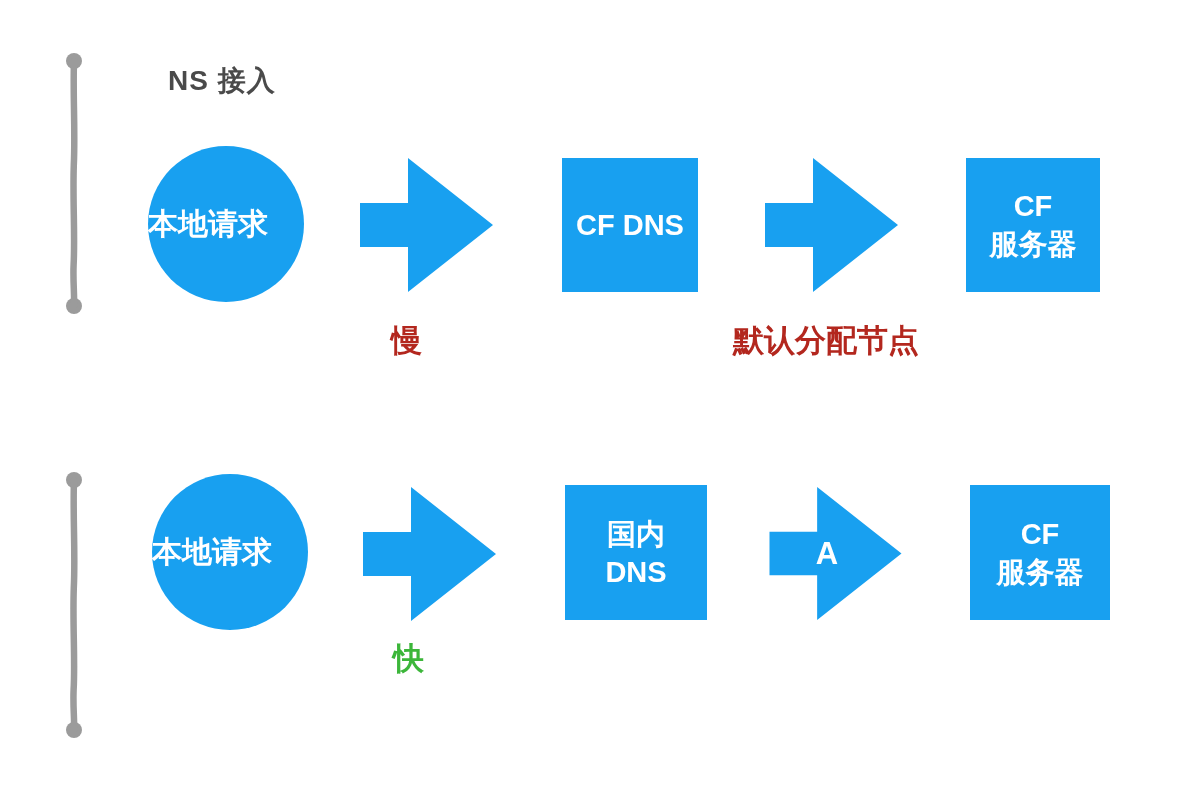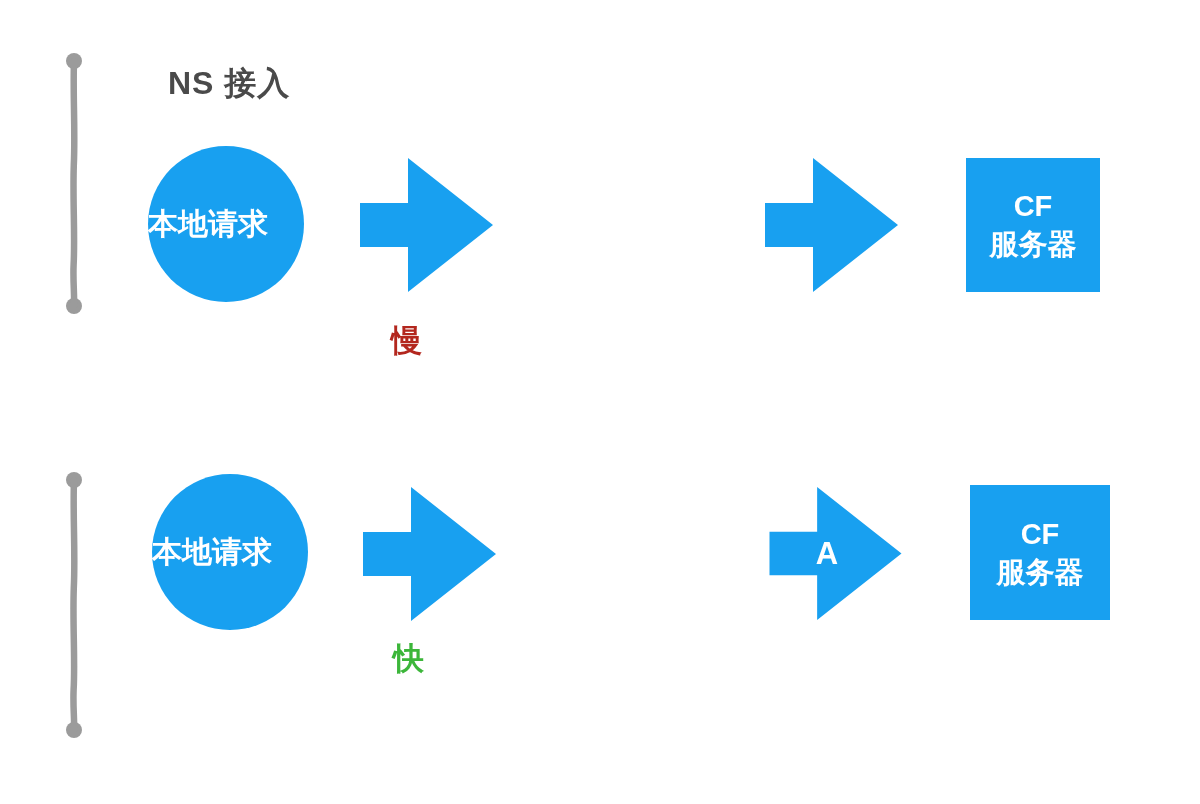--- a/index.html
+++ b/index.html
@@ -8,21 +8,21 @@
     position: relative;
     width: 1200px;
     height: 804px;
     background: var(--background, #fff);
     overflow: hidden;
     font-family: "Liberation Sans", "DejaVu Sans", sans-serif;
   }
   .abs { position: absolute; }
 
   .row-title {
-    font-size: 32px;
+    font-size: 28px;
     font-weight: bold;
     color: var(--title-gray, #4a4a4a);
     letter-spacing: 1px;
     white-space: nowrap;
   }
 
   .node-circle {
     width: 156px;
     height: 156px;
     border-radius: 50%;
@@ -86,25 +86,29 @@
   <div class="abs node-circle" style="left:148px; top:146px;">
     <span>本地请求</span>
   </div>
 
   <svg class="abs flow-arrow" style="left:360px; top:158px;" width="133" height="134" viewBox="0 0 133 134">
     <polygon points="0,45 48,45 48,0 133,67 48,134 48,89 0,89" fill="currentColor"></polygon>
   </svg>
 
   <div class="abs edge-label red" style="left:391px; top:320px;">慢</div>
 
+  <div class="abs node-box" style="left:562px; top:158px; width:136px; height:134px;">
+    <span>CF DNS</span>
+  </div>
 
   <svg class="abs flow-arrow" style="left:765px; top:158px;" width="133" height="134" viewBox="0 0 133 134">
     <polygon points="0,45 48,45 48,0 133,67 48,134 48,89 0,89" fill="currentColor"></polygon>
   </svg>
 
+  <div class="abs edge-label red" style="left:733px; top:320px;">默认分配节点</div>
 
   <div class="abs node-box" style="left:966px; top:158px; width:134px; height:134px;">
     <span>CF</span>
     <span>服务器</span>
   </div>
 
   <svg class="abs stroke-line" style="left:62px; top:468px;" width="24" height="274" viewBox="0 0 24 274">
     <circle cx="12" cy="12" r="8" fill="currentColor"></circle>
     <circle cx="12" cy="262" r="8" fill="currentColor"></circle>
     <path d="M12,12 C 10.7,48 13.5,84 11.8,120 C 10.5,156 13.3,192 11.6,222 C 10.9,240 12.6,251 12,262" stroke="currentColor" stroke-width="6.5" fill="none" stroke-linecap="round"></path>
@@ -113,20 +117,24 @@
   <div class="abs node-circle" style="left:152px; top:474px;">
     <span>本地请求</span>
   </div>
 
   <svg class="abs flow-arrow" style="left:363px; top:487px;" width="133" height="134" viewBox="0 0 133 134">
     <polygon points="0,45 48,45 48,0 133,67 48,134 48,89 0,89" fill="currentColor"></polygon>
   </svg>
 
   <div class="abs edge-label green" style="left:393px; top:638px;">快</div>
 
+  <div class="abs node-box" style="left:565px; top:485px; width:142px; height:135px;">
+    <span>国内</span>
+    <span>DNS</span>
+  </div>
 
   <svg class="abs flow-arrow" style="left:768px; top:487px;" width="135" height="133" viewBox="0 0 133 134">
     <polygon points="0,45 48,45 48,0 133,67 48,134 48,89 0,89" fill="currentColor"></polygon>
   </svg>
 
   <div class="abs arrow-letter" style="left:807px; top:536px;">A</div>
 
 
   <div class="abs node-box" style="left:970px; top:485px; width:140px; height:135px;">
     <span>CF</span>

